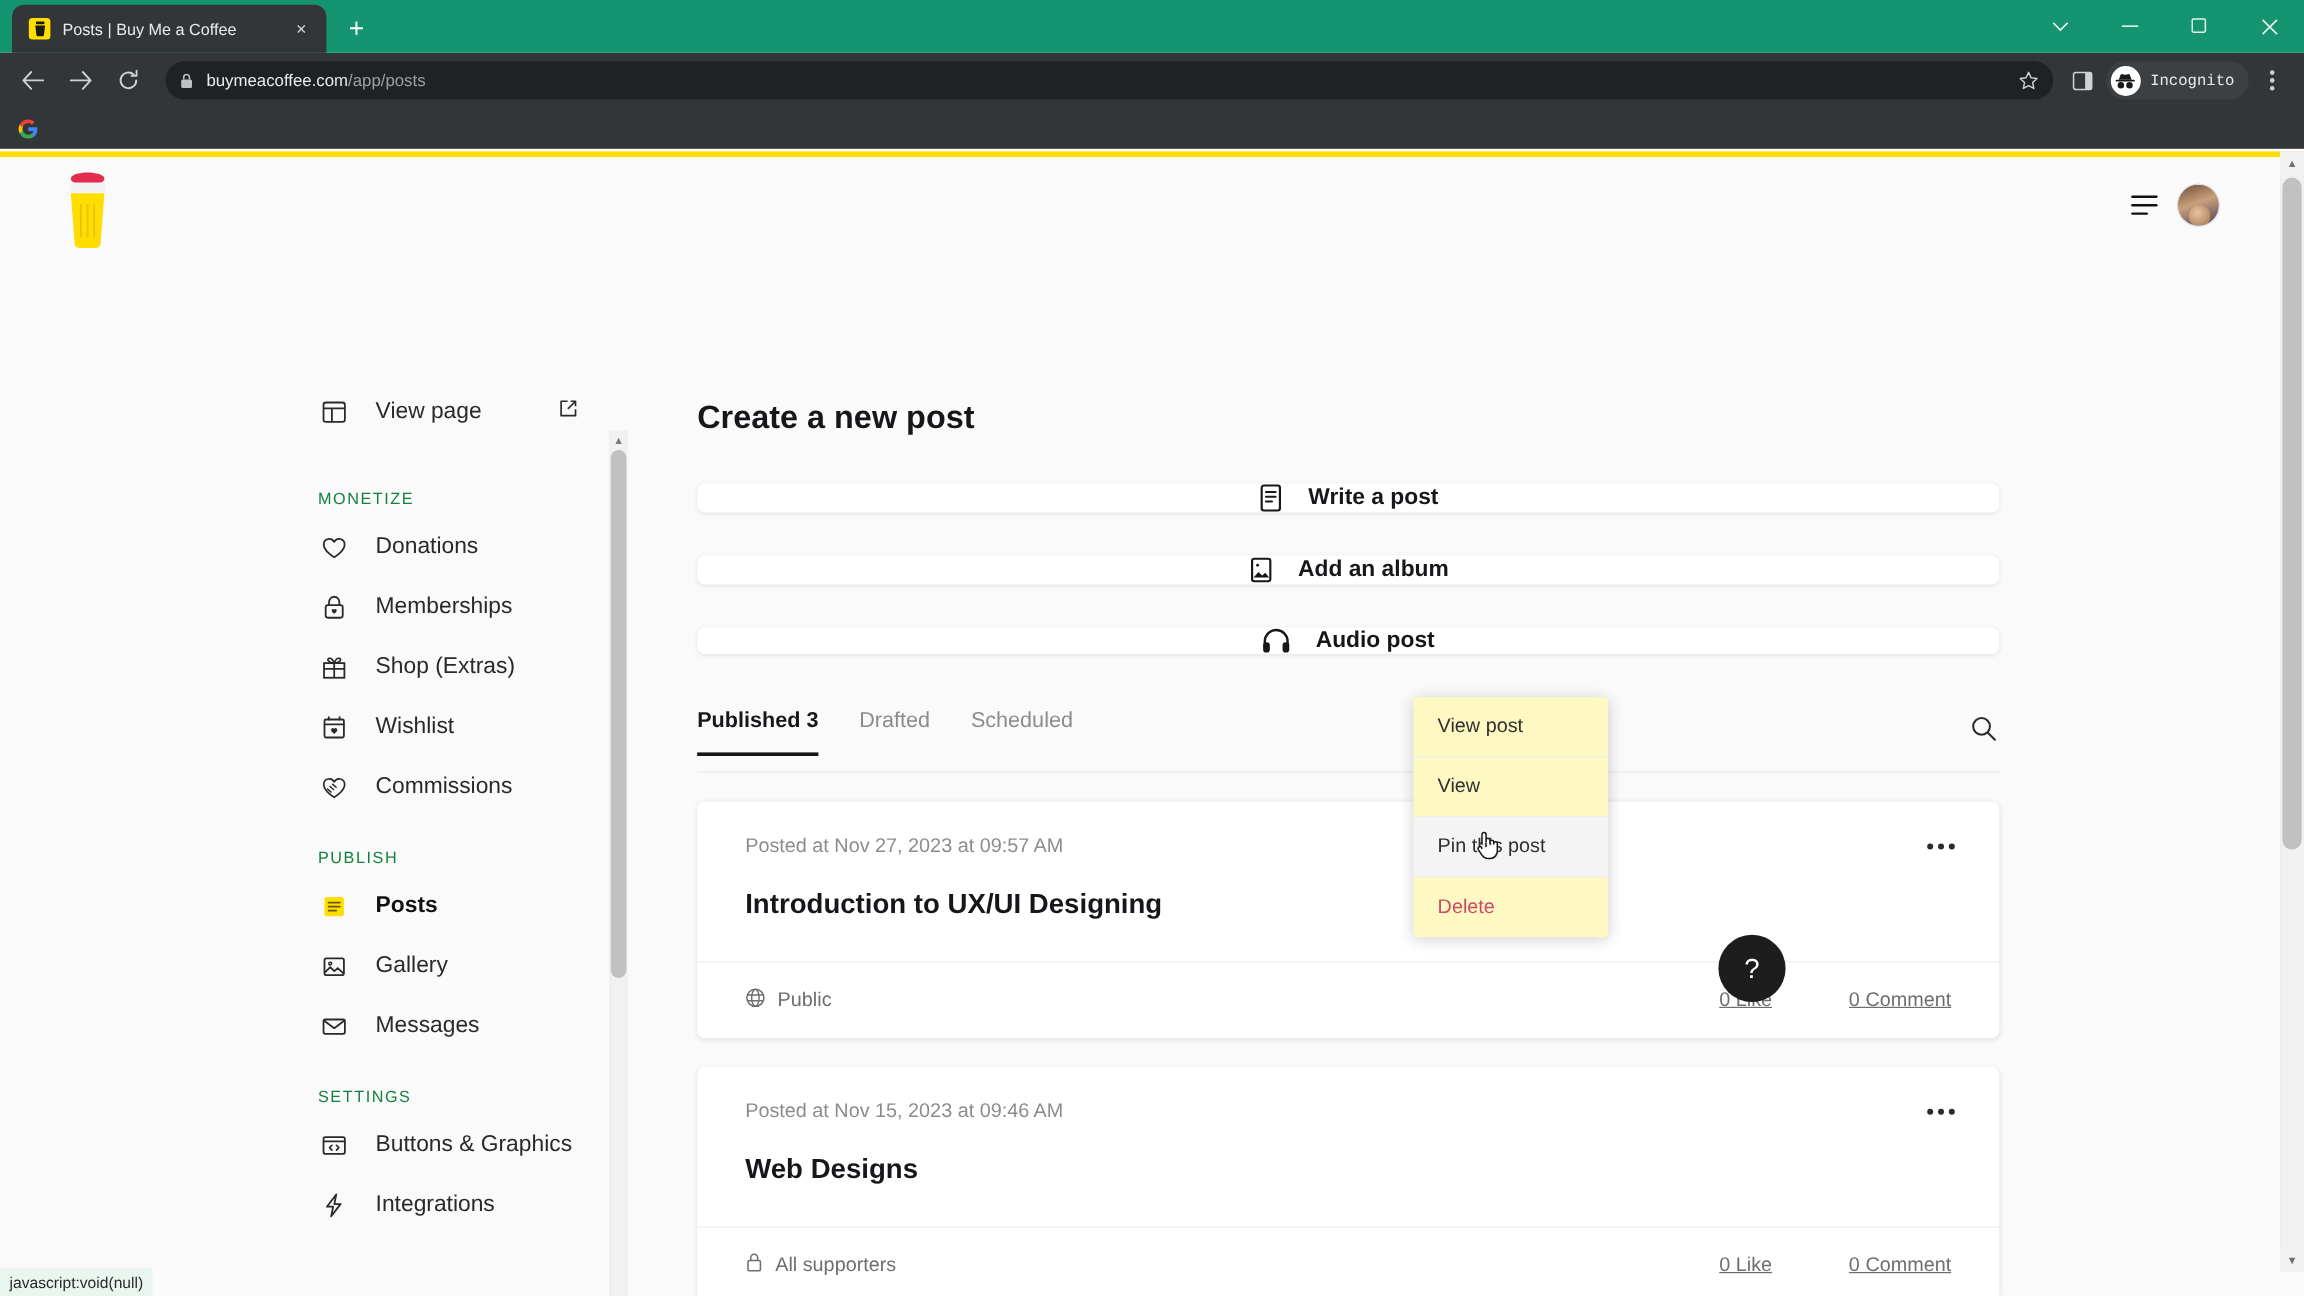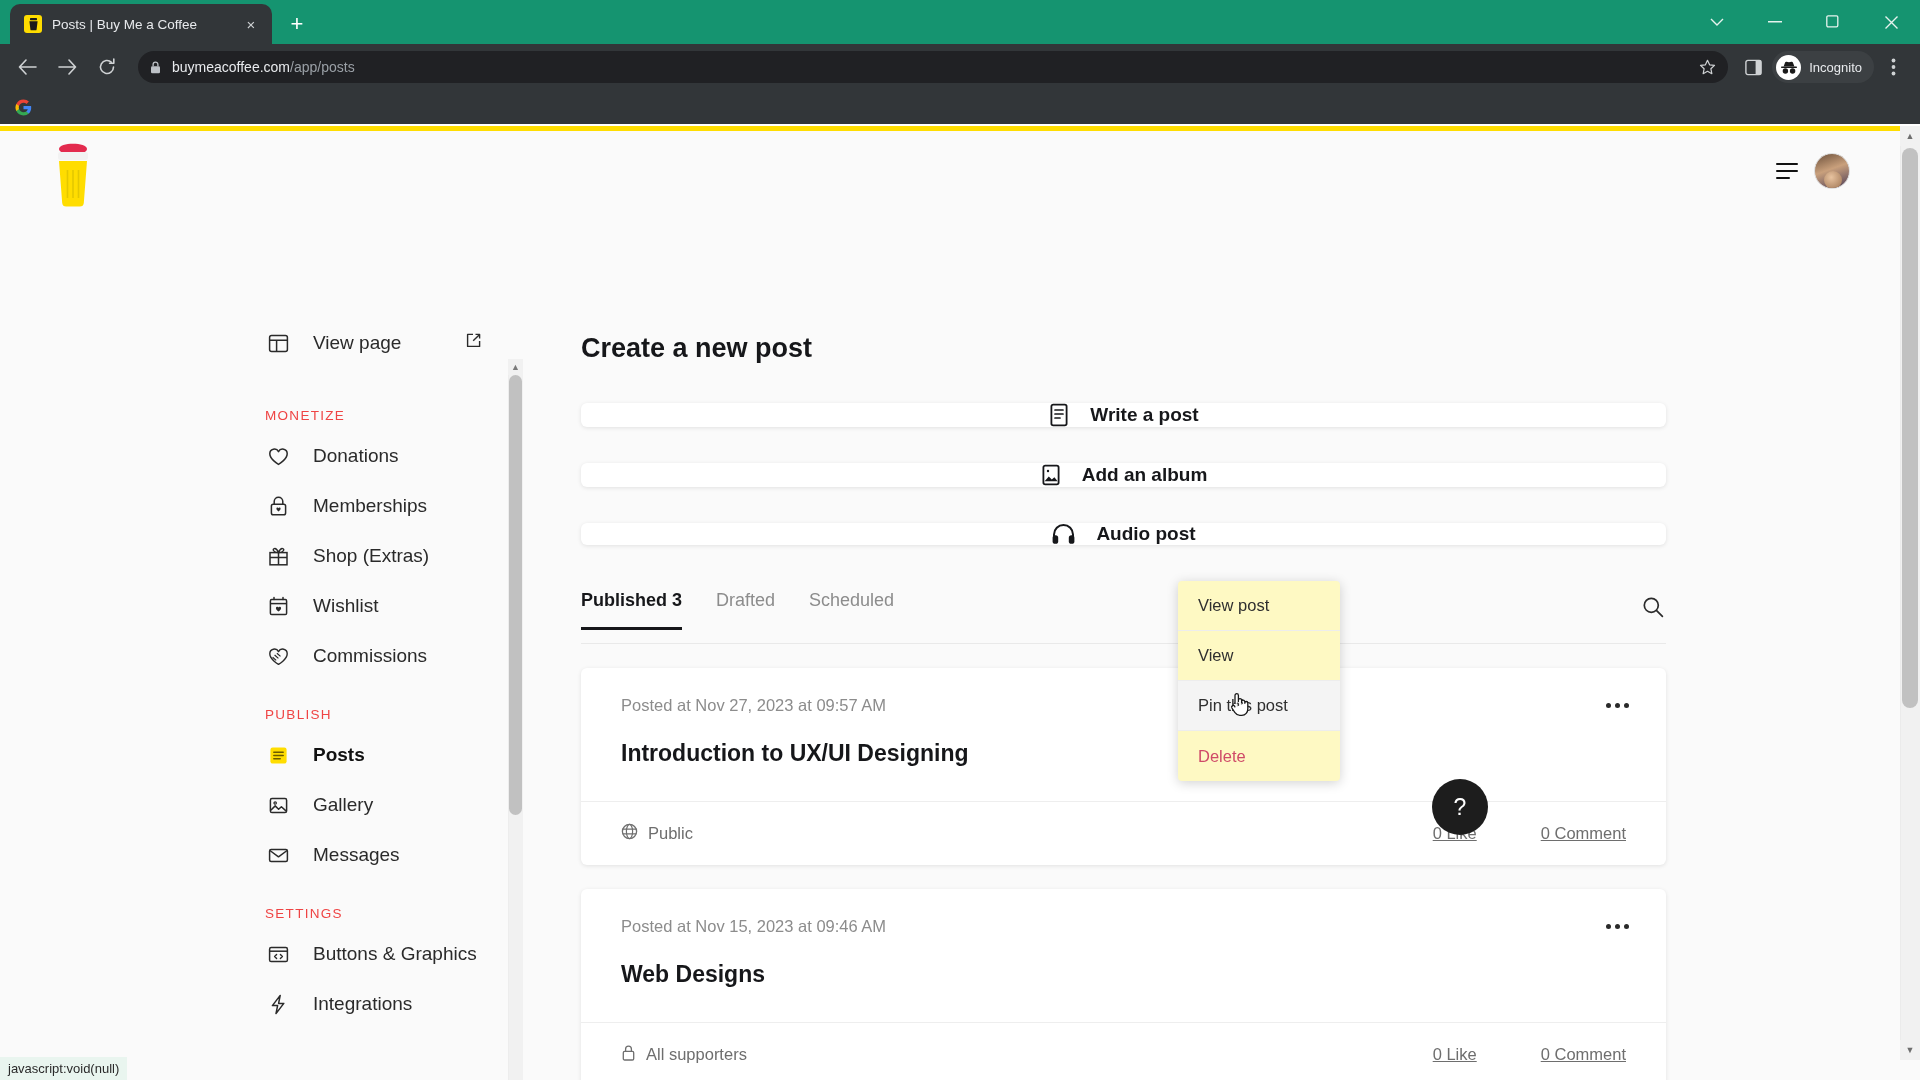--- a/index.html
+++ b/index.html
@@ -79,21 +79,21 @@
   .incognito-chip {
     display: flex; align-items: center; height: 32px;
     border-radius: 16px; padding: 0 12px 0 4px; margin: 0 2px;
     background: #3c4043;
   }
   .incognito-av {
     width: 25px; height: 25px; border-radius: 50%; background: #ffffff;
     display: flex; align-items: center; justify-content: center;
     margin-right: 8px;
   }
-  .incognito-label { color: #e8eaed; font-size: 13px; }
+  .incognito-label { color: #e8eaed; font-size: 13px; font-family: Liberation Mono, monospace; }
 
   .bookmarks {
     height: 34px; background: #323639; display: flex;
     align-items: center; padding: 0 12px;
   }
   .bm-item { width: 22px; height: 22px; display:flex; align-items:center; justify-content:center; }
 
   
   .viewport {
     position: absolute; left: 0; top: 126px;
@@ -145,21 +145,21 @@
     display: flex; align-items: center; height: 50px;
     color: #2a2a2a; font-size: 19px; position: relative;
   }
   .nav-icon {
     width: 26px; height: 26px; margin-right: 22px;
     display: flex; align-items: center; justify-content: center; flex: 0 0 auto;
   }
   .nav-item.active .nav-label { font-weight: bold; color: #111; }
   .ext-icon { position: absolute; left: 200px; top: 14px; }
   .nav-section {
-    font-size: 13.5px; letter-spacing: 1.3px; color: #ef4444;
+    font-size: 13.5px; letter-spacing: 1.3px; color: #15803d;
     margin: 26px 0 8px 0; font-weight: 400;
   }
   .nav-section.first { margin-top: 40px; }
 
   .side-track {
     position: absolute; left: 508px; top: 136px;
     width: 15px; height: 740px; background: #f1f1f1;
     border-left: 1px solid #ededed;
   }
   .side-thumb {

